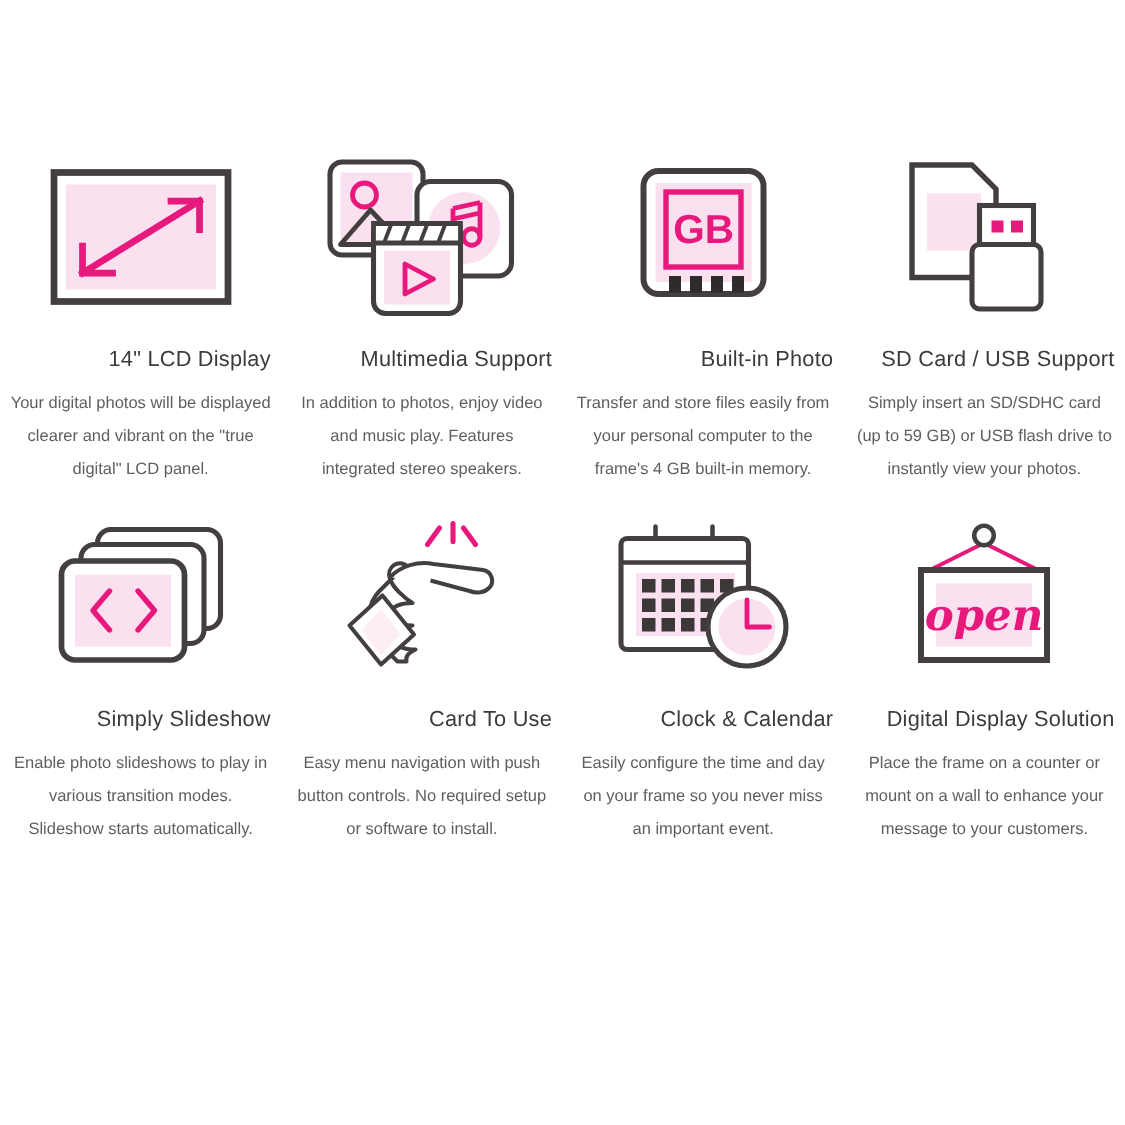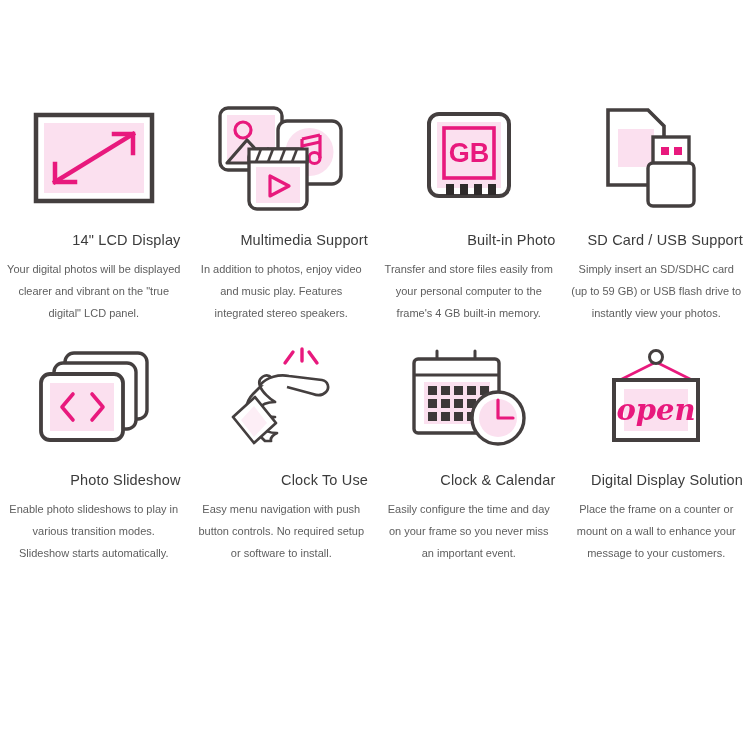--- a/index.html
+++ b/index.html
@@ -156,21 +156,21 @@
     <div class="icon-box">
       <svg width="114" height="96" viewBox="0 0 114 96">
         <rect x="28" y="3" width="82" height="66" rx="9" fill="#ffffff" stroke="#443f3f" stroke-width="3.4"></rect>
         <rect x="17" y="13" width="82" height="66" rx="9" fill="#ffffff" stroke="#443f3f" stroke-width="3.4"></rect>
         <rect x="4" y="24" width="82" height="66" rx="9" fill="#ffffff" stroke="#443f3f" stroke-width="3.8"></rect>
         <rect x="13" y="33" width="64" height="48" fill="#fbe0ef"></rect>
         <polyline points="36,44 25,57 36,70" fill="none" stroke="#e8197d" stroke-width="3.6" stroke-linecap="round" stroke-linejoin="round"></polyline>
         <polyline points="55,44 66,57 55,70" fill="none" stroke="#e8197d" stroke-width="3.6" stroke-linecap="round" stroke-linejoin="round"></polyline>
       </svg>
     </div>
-    <div class="feature-title">Photo Slideshow</div>
+    <div class="feature-title">Simply Slideshow</div>
     <div class="feature-desc">Enable photo slideshows to play in various transition modes. Slideshow starts automatically.</div>
   </div>
 
   <div class="feature-cell">
     <div class="icon-box">
       <svg width="108" height="102" viewBox="0 0 108 102">
 
         <g stroke="#e8197d" stroke-width="3.4" stroke-linecap="round">
           <line x1="58" y1="16" x2="66" y2="5"></line>
           <line x1="75" y1="14" x2="75" y2="2"></line>
@@ -182,21 +182,21 @@
                  C42 71 36 73 36 79 C36 84 43 86 50 86
                  C46 88 43 90 44 94 L38 94 L22 78
                  C17 68 18 55 26 47 L40 33 Z" fill="#ffffff" stroke="#443f3f" stroke-width="2.7" stroke-linejoin="round"></path>
         <path d="M33 38 C40 30 52 27 62 29 L95 33 C101 34 103 41 99 45
                  C96 48 91 49 86 47 L60 40" fill="#ffffff" stroke="#443f3f" stroke-width="2.7" stroke-linejoin="round"></path>
 
         <path d="M6 70 L28 50 L49 76 L27 96 Z" fill="#ffffff" stroke="#443f3f" stroke-width="2.7" stroke-linejoin="round"></path>
         <path d="M14 73 L27 59 L40 76 L27 90 Z" fill="#fdeef6"></path>
       </svg>
     </div>
-    <div class="feature-title">Clock To Use</div>
+    <div class="feature-title">Card To Use</div>
     <div class="feature-desc">Easy menu navigation with push button controls. No required setup or software to install.</div>
   </div>
 
   <div class="feature-cell">
     <div class="icon-box">
       <svg width="128" height="100" viewBox="0 0 128 100">
         <g stroke="#443f3f" stroke-width="3" stroke-linecap="round">
           <line x1="32" y1="3" x2="32" y2="18"></line>
           <line x1="70" y1="3" x2="70" y2="18"></line>
         </g>

